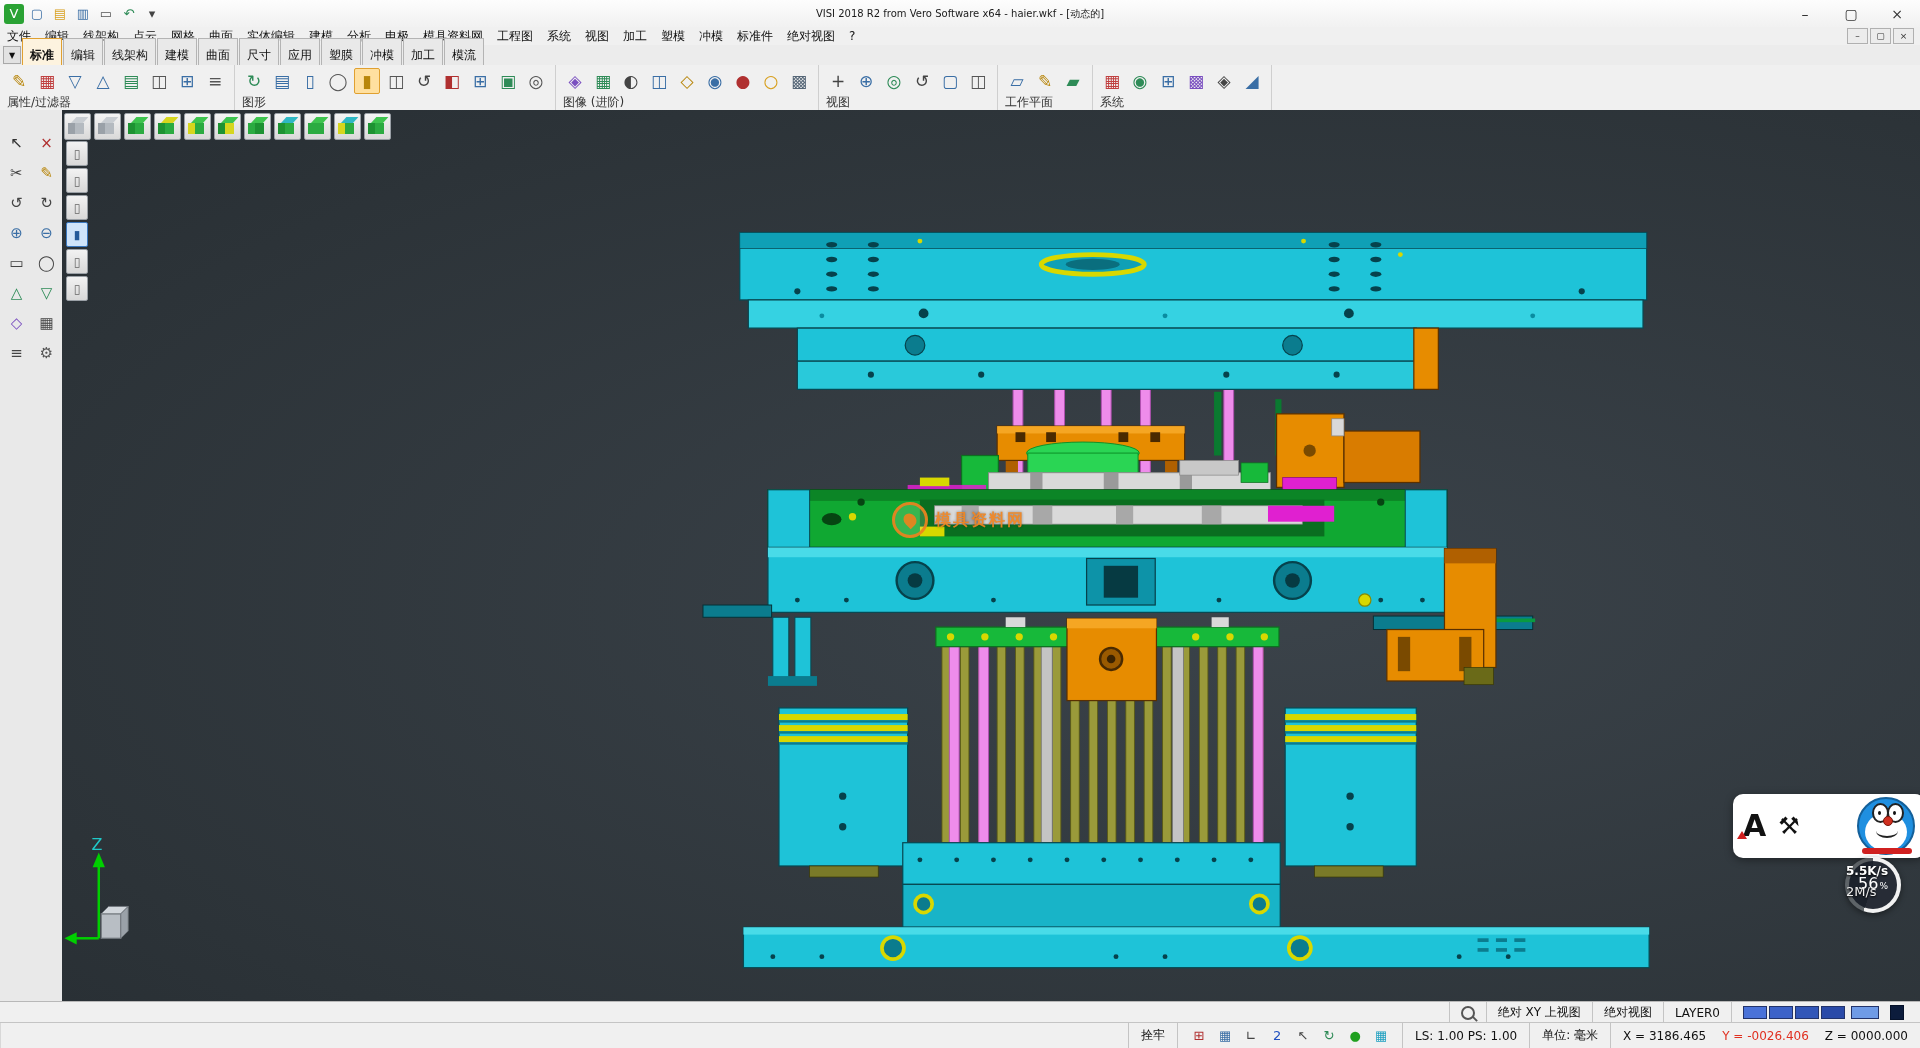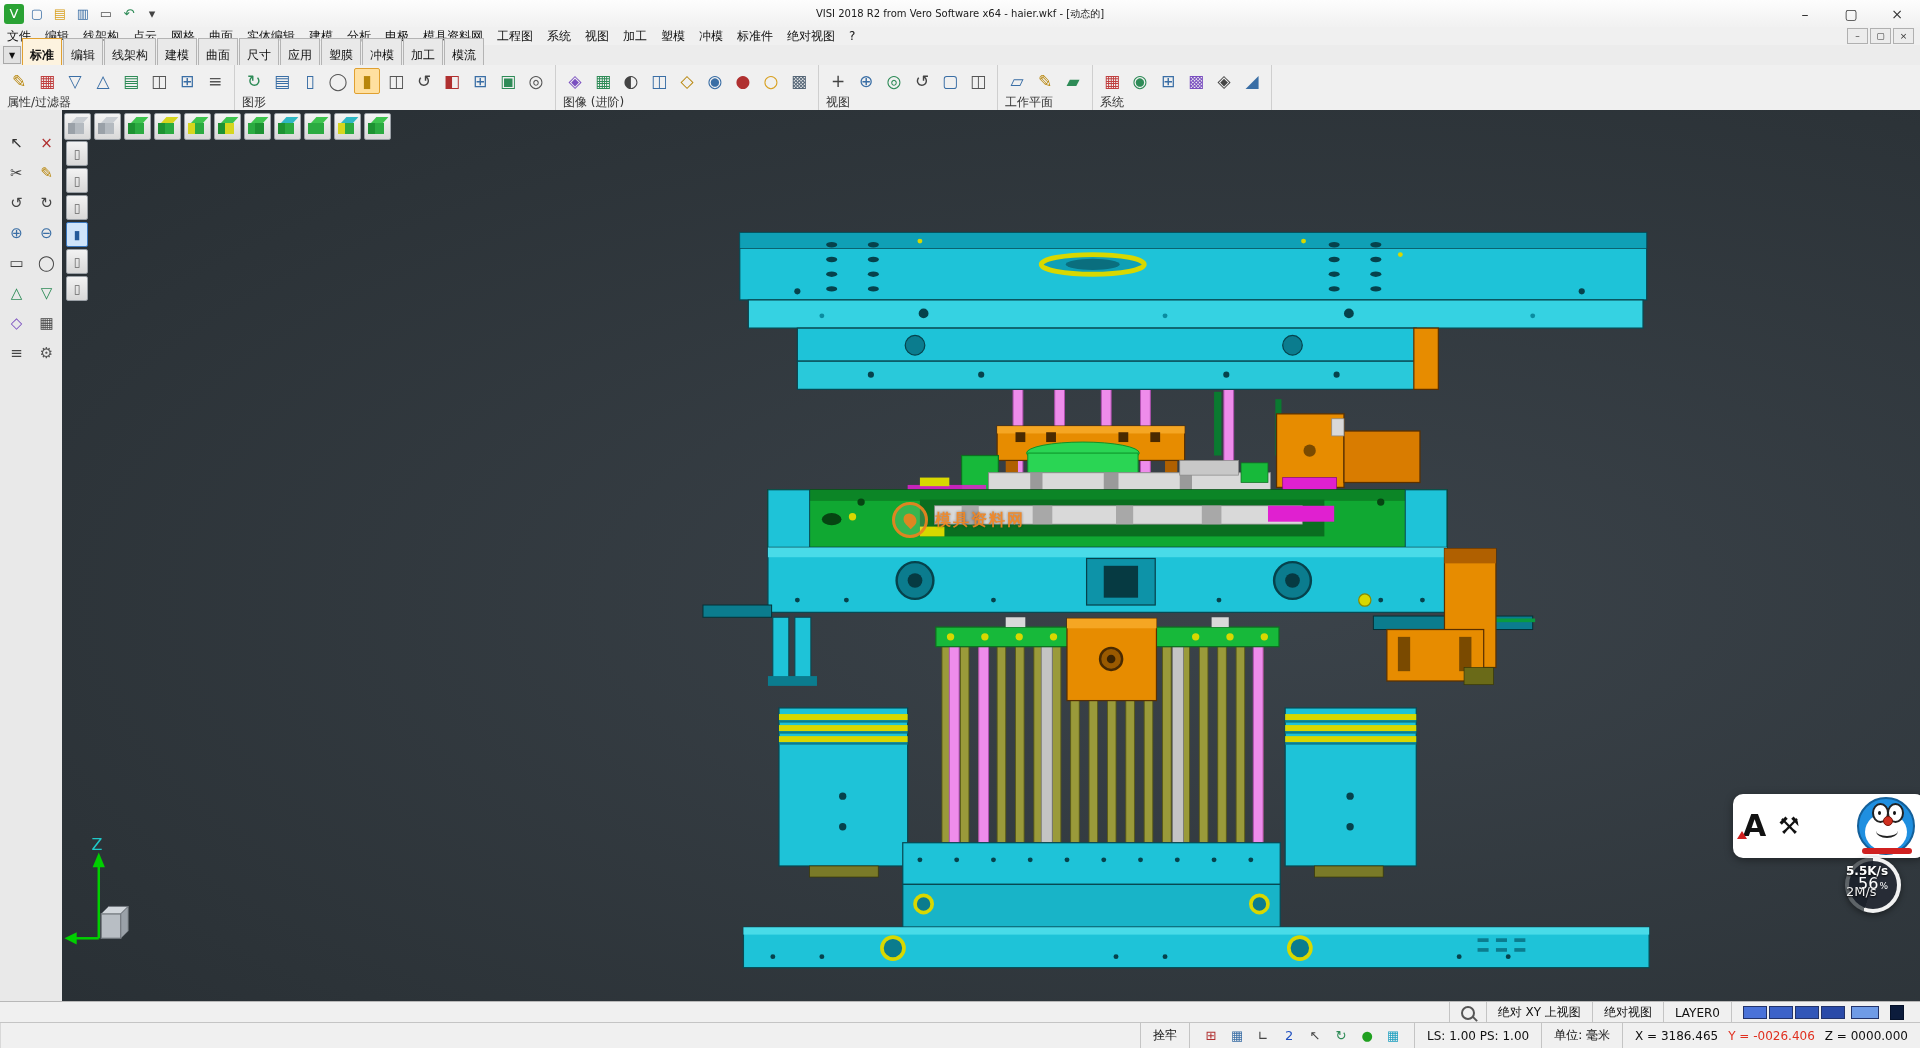--- a/index.html
+++ b/index.html
@@ -88,21 +88,21 @@
   .st-bars{display:flex;gap:2px;}
   .st-bar{width:22px;height:11px;border:1px solid #22336a;}
   .st-bar.lone{width:26px;}
   .st-end{width:12px;height:13px;background:#0c1c3c;border:1px solid #06122a;margin:0 5px;}
   .status-bottom{position:absolute;left:0;right:0;bottom:0;height:25px;background:#f0f0f0;border-top:1px solid #c4c4c4;
                  display:flex;align-items:center;font-size:12px;}
   .sb-spacer{flex:1;border-left:1px solid #d8d8d8;height:100%;}
   .sb-cell{border-left:1px solid #c4c4c4;height:100%;display:flex;align-items:center;padding:0 12px;gap:8px;white-space:nowrap;}
   .sbi{width:18px;height:18px;display:flex;align-items:center;justify-content:center;font-size:13px;}
   .coord-y{color:#e03020;}
-  .coords{gap:10px;padding-right:12px;}
+  .coords{gap:16px;padding-right:12px;}
 </style>
 </head>
 <body>
 
 <div class="titlebar">
   <div class="qat">
 
       <span class="qi" style="color: rgb(255, 255, 255); background: rgb(42, 162, 52);">V</span>
 
       <span class="qi" style="color: rgb(58, 110, 165);">▢</span>

